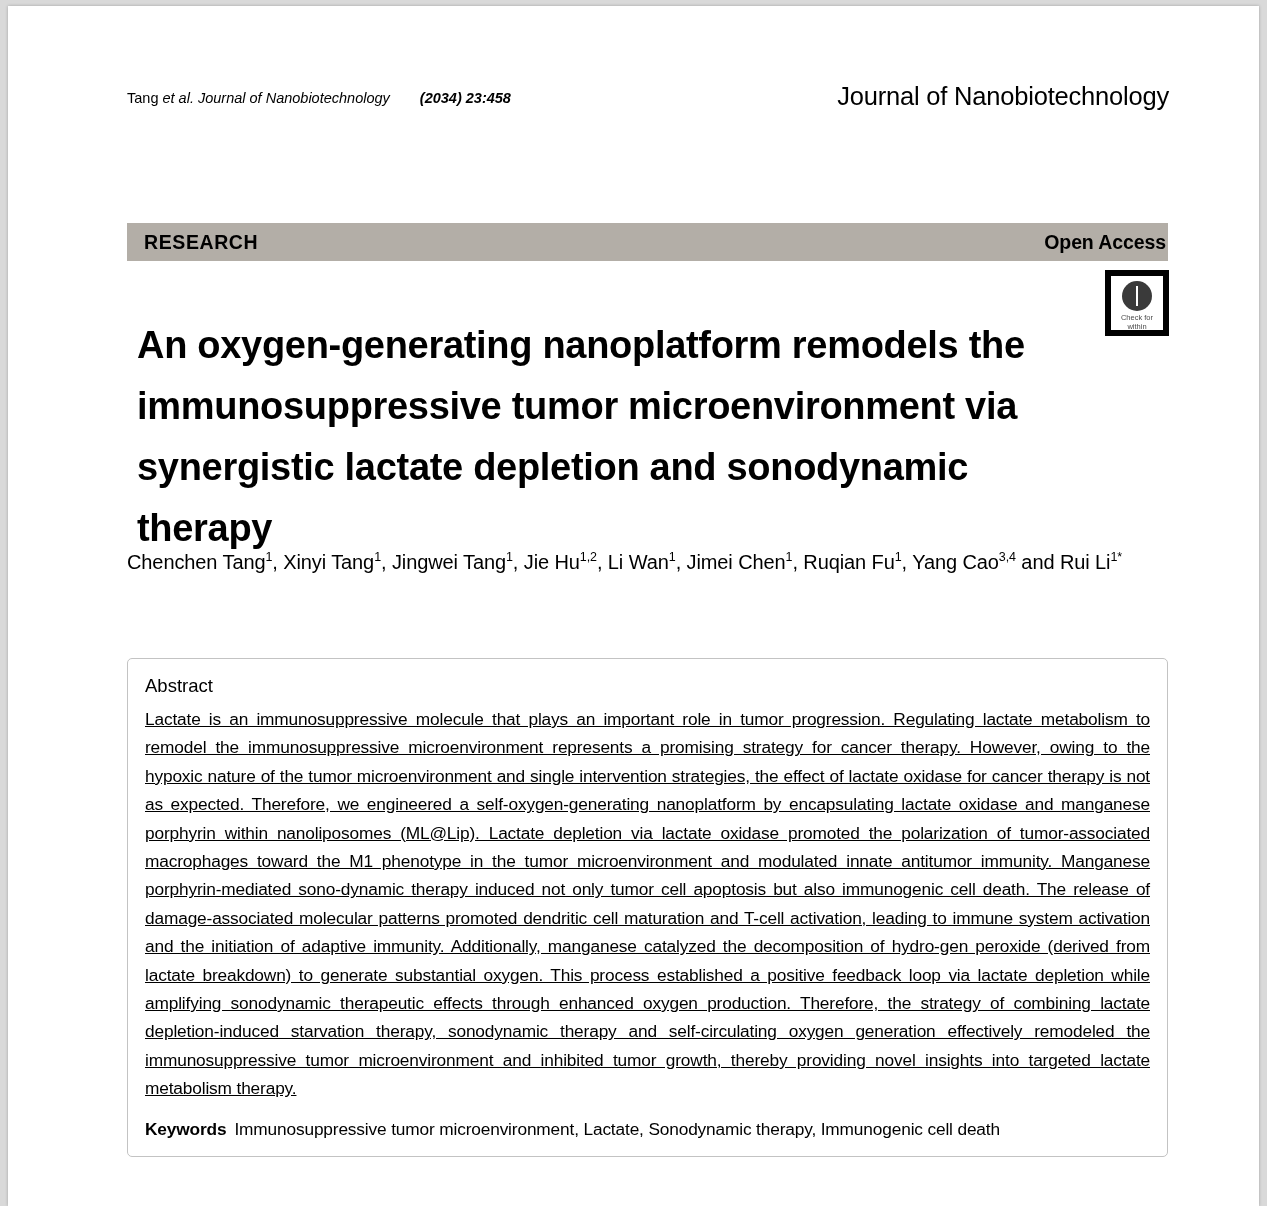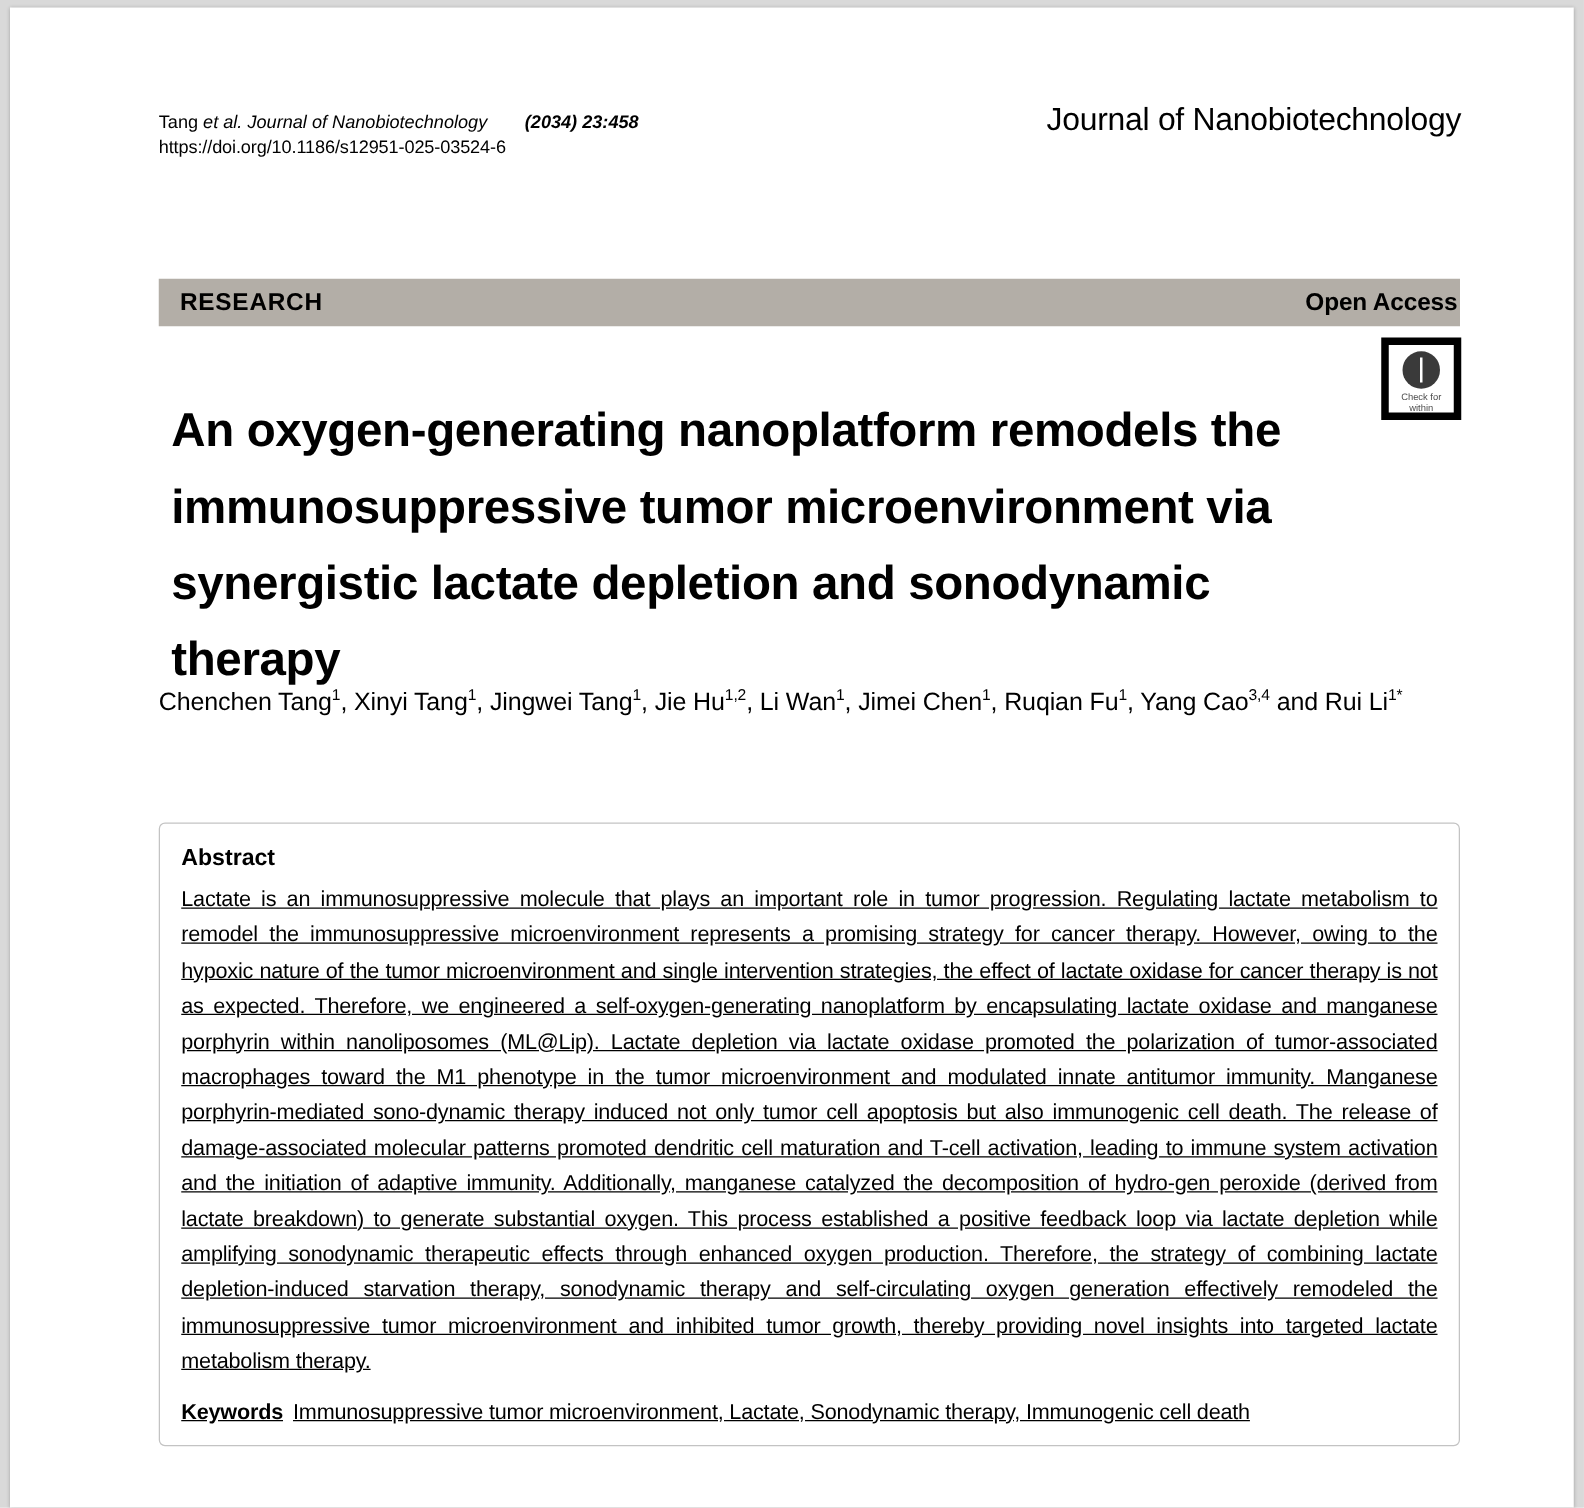--- a/index.html
+++ b/index.html
@@ -161,53 +161,51 @@
     top: 652px;
     left: 0;
     width: 1041px;
     border: 1px solid #c3c3c3;
     border-radius: 5px;
     box-sizing: border-box;
     padding: 16px 17px 14px 17px;
   }
   .abstract-title {
     font-size: 18.5px;
-    font-weight: bold;
+    font-weight: normal;
     color: #000;
     margin-bottom: 8px;
   }
   .abstract-text {
     font-size: 17.3px;
     line-height: 28.4px;
     color: #000;
     text-align: justify;
     letter-spacing: -0.15px;
     text-decoration: underline;
   }
   .keywords {
     margin-top: 13px;
     font-size: 17.3px;
     line-height: 26px;
     color: #000;
     letter-spacing: -0.15px;
-    text-decoration: underline;
   }
   .keywords b { font-weight: bold; }
   .keywords .kw-list { padding-left: 8px; }
 </style>
 </head>
 <body>
 
 <div class="page">
   <div class="content">
 
     <div class="runhead">
       <div class="runhead-left">
         <span><span>Tang </span><span class="ital"></span></span><span class="ital">et al. Journal of Nanobiotechnology</span><span class="vol">(2034) 23:458</span>
-        <span class="doi">https://doi.org/10.1186/s12951-025-03524-6</span>
       </div>
       <div class="journal-name">Journal of Nanobiotechnology</div>
     </div>
 
     <div class="bar">
       <div class="research">RESEARCH</div>
       <div class="openaccess">Open Access</div>
     </div>
 
     <div class="crossmark">

